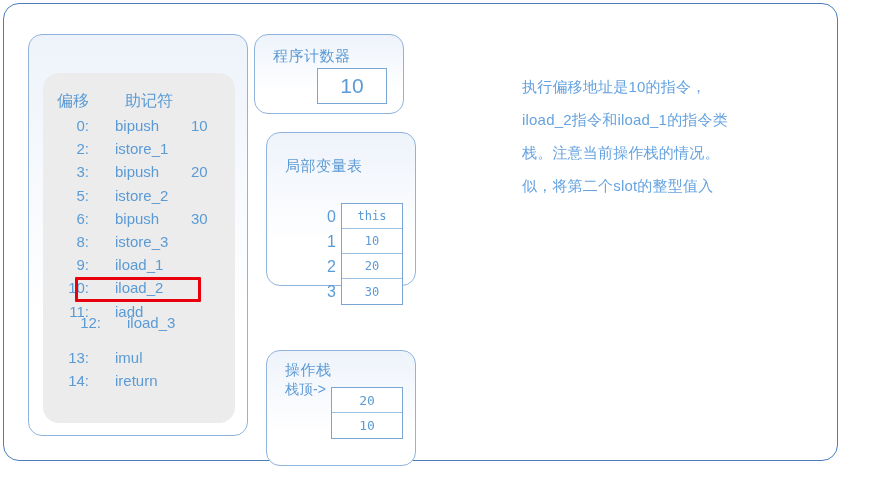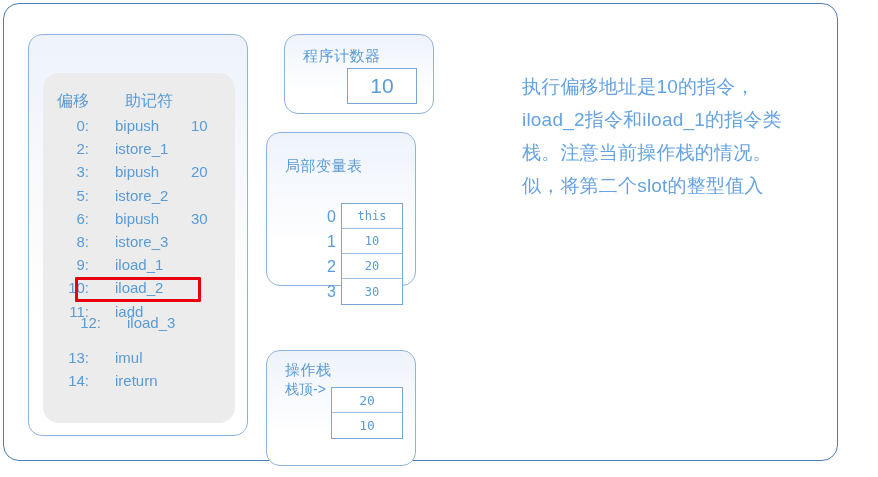--- a/index.html
+++ b/index.html
@@ -108,21 +108,21 @@
     width: 126px;
     height: 25px;
     border: 3px solid #e8000d;
     border-radius: 1px;
     box-sizing: border-box;
     pointer-events: none;
   }
 
   
   #pc-panel {
-    left: 280px;
+    left: 250px;
     top: 30px;
     width: 150px;
     height: 80px;
   }
   #pc-title { left: 18px; top: 12px; }
   #pc-value-box {
     position: absolute;
     left: 62px;
     top: 33px;
     width: 70px;
@@ -219,21 +219,21 @@
   }
   .stack-row:last-child { border-bottom: none; }
 
   
   #description {
     position: absolute;
     left: 518px;
     top: 66px;
     width: 320px;
     color: #66a3e0;
-    font-size: 19px;
+    font-size: 15px;
     line-height: 33px;
     letter-spacing: 0.2px;
   }
   #description div { white-space: nowrap; }
 </style>
 </head>
 <body>
 
 <div id="slide-frame">
 

